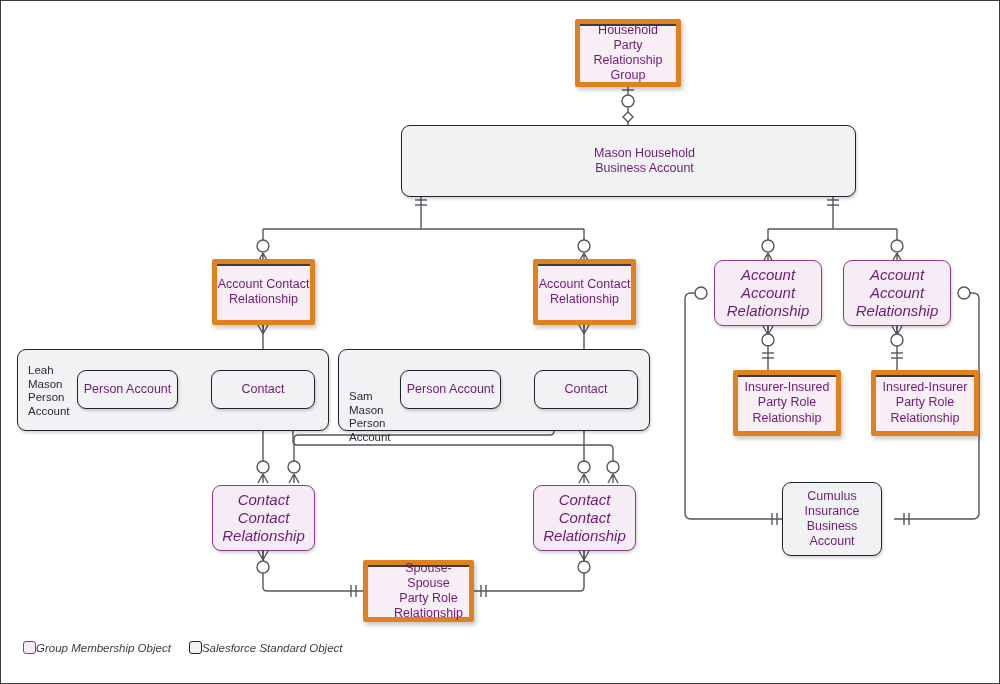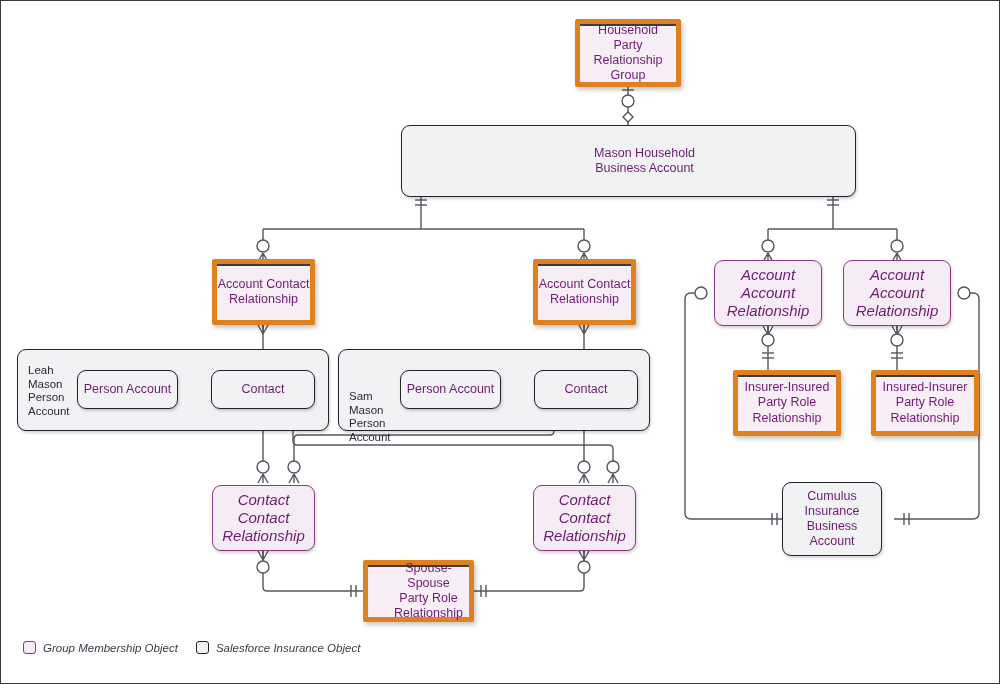--- a/index.html
+++ b/index.html
@@ -94,21 +94,21 @@
     left: 22px;
     top: 640px;
     display: flex;
     align-items: center;
     gap: 18px;
     z-index: 5;
   }
   .legend-item {
     display: flex;
     align-items: center;
-    gap: 7px;
+    gap: 0;
   }
   .swatch {
     width: 13px;
     height: 13px;
     border-radius: 3px;
     box-sizing: border-box;
   }
   .sw-grp { background: #f6ecf5; border: 1.4px solid #8c3a84; }
   .sw-std { background: #f1f2f4; border: 1.4px solid #22222c; }
   .legend-text {
@@ -341,17 +341,17 @@
 Relationship</span>
   </div>
 
   <div id="legend">
     <div class="legend-item">
       <span class="swatch sw-grp"></span>
       <span class="legend-text">Group Membership Object</span>
     </div>
     <div class="legend-item">
       <span class="swatch sw-std"></span>
-      <span class="legend-text">Salesforce Insurance Object</span>
+      <span class="legend-text">Salesforce Standard Object</span>
     </div>
   </div>
 
 </div>
 
 </body></html>

